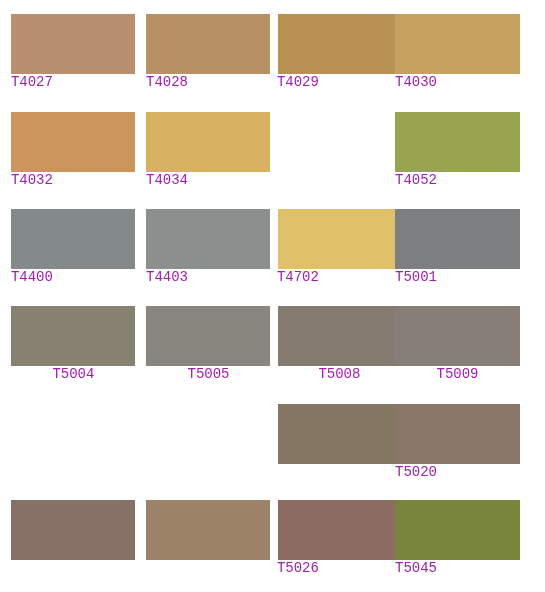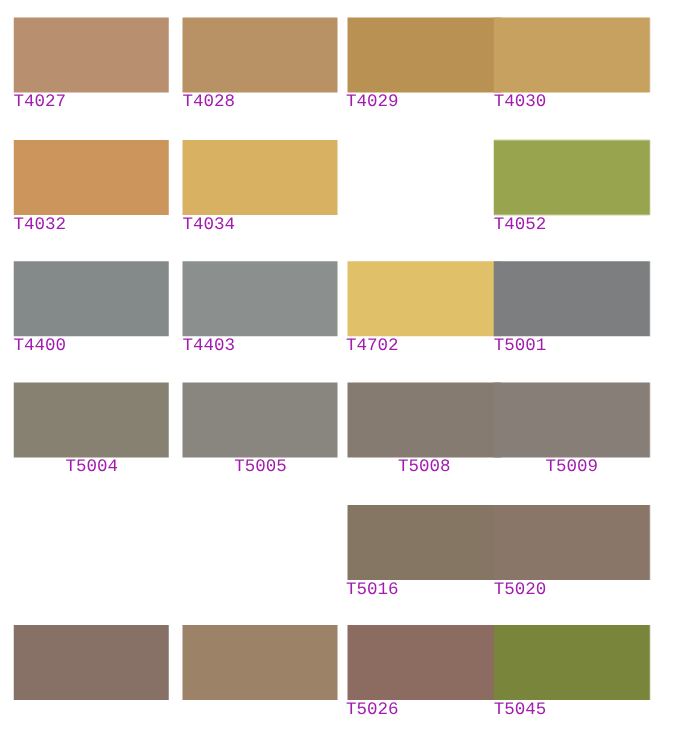--- a/index.html
+++ b/index.html
@@ -121,21 +121,20 @@
     <div class="swatch-chip" style="background-color: rgb(133, 123, 112);"></div>
     <div class="swatch-label">T5008</div>
   </div>
   <div class="swatch-cell r3 c3">
     <div class="swatch-chip" style="background-color: rgb(135, 126, 119);"></div>
     <div class="swatch-label">T5009</div>
   </div>
 
   <div class="swatch-cell r4 c2">
     <div class="swatch-chip" style="background-color: rgb(133, 118, 99);"></div>
-    <div class="swatch-label">T5016</div>
   </div>
   <div class="swatch-cell r4 c3">
     <div class="swatch-chip" style="background-color: rgb(138, 117, 105);"></div>
     <div class="swatch-label">T5020</div>
   </div>
 
   <div class="swatch-cell r5 c0">
     <div class="swatch-chip" style="background-color: rgb(135, 112, 102);"></div>
   </div>
   <div class="swatch-cell r5 c1">

